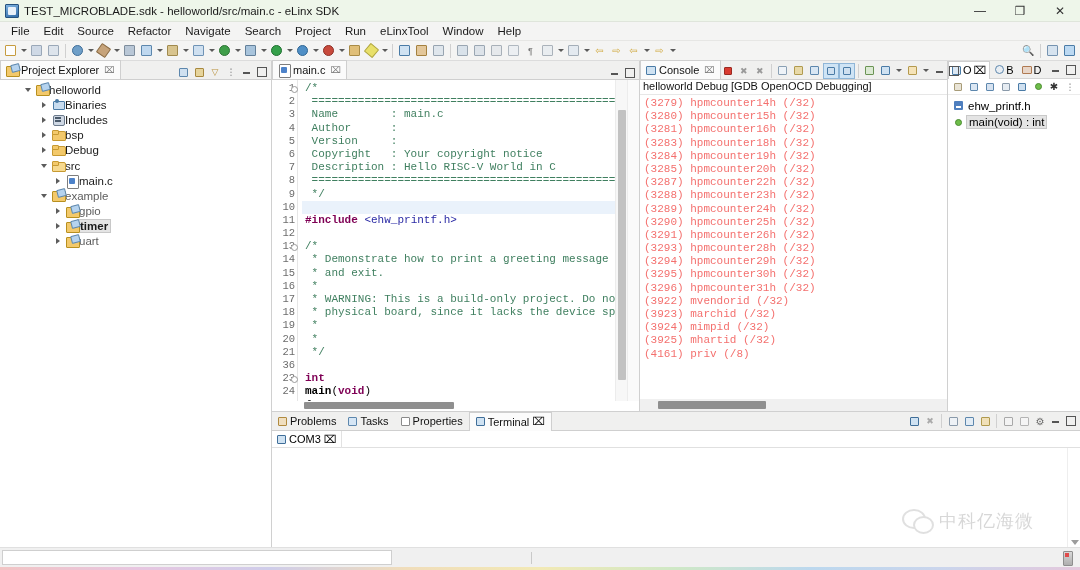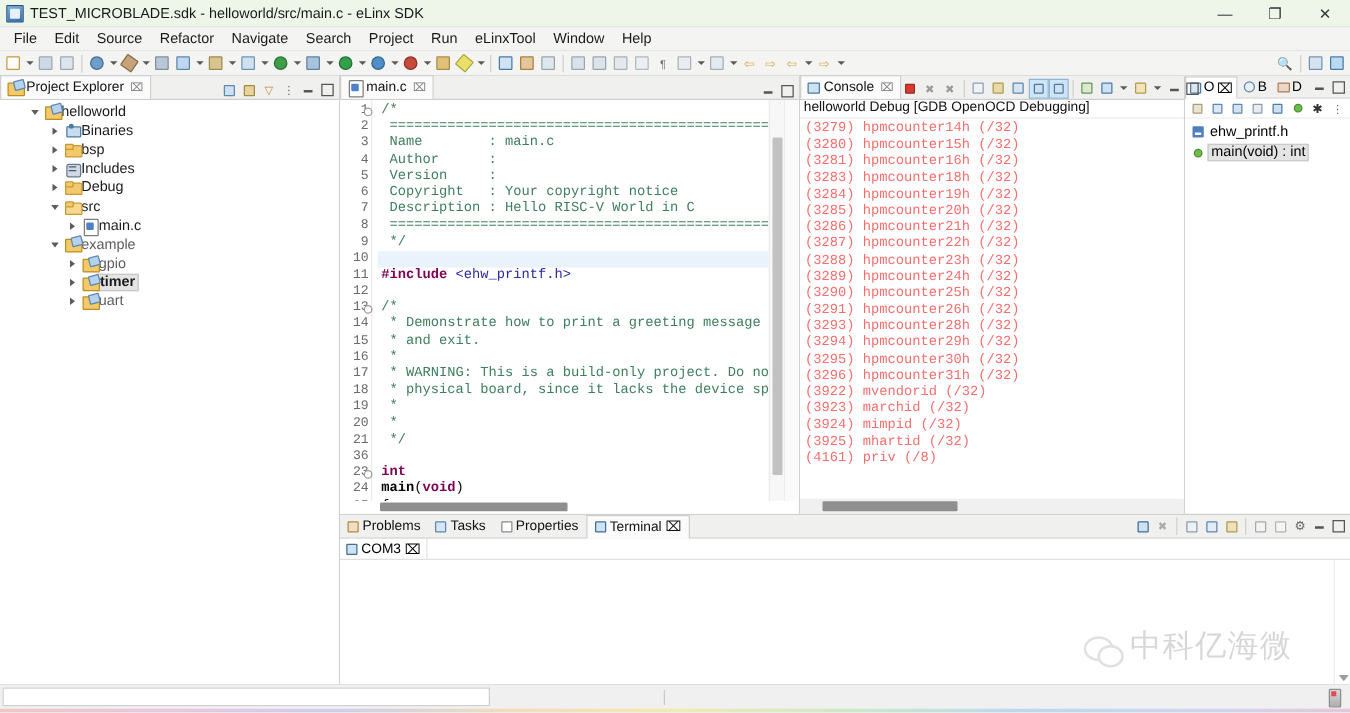--- a/index.html
+++ b/index.html
@@ -180,22 +180,22 @@
 
   
   .bottom { height: 136px; flex:none; display:flex; flex-direction:column; background:#fff; border-top:1px solid #d0d0d0;}
   .bottom-tabs { height:19px; background:#f0f0ef; display:flex; align-items:center; border-bottom:1px solid #cfcfcf;}
   .btab { display:flex; align-items:center; gap:3px; padding:0 6px; height:19px; font-size:11px; color:#111; }
   .btab.active { background:#fbfbfb; border:1px solid #cfcfcf; border-bottom:none; }
   .bottom-sub { height:17px; background:#fff; display:flex; align-items:center; border-bottom:1px solid #e0e0e0;}
   .subtab { display:flex; align-items:center; gap:3px; padding:0 5px; height:17px; font-size:11px; border-right:1px solid #e2e2e2;}
   .terminal-body { flex:1; background:#fff; position:relative; }
   .watermark {
-    position:absolute; right:46px; bottom:14px; display:flex; align-items:flex-end; gap:7px;
-    opacity:.30; color:#7e7e7e; font-size:25px; letter-spacing:1px; user-select:none;
+    position:absolute; right:46px; bottom:14px; display:flex; align-items:center; gap:7px;
+    opacity:.30; color:#7e7e7e; font-size:18px; letter-spacing:1px; user-select:none;
     font-family:Liberation Mono, monospace;
   }
   .wechat { width:30px; height:24px; position:relative; flex:none; }
   .wechat::before{
     content:""; position:absolute; left:0; top:0; width:20px; height:16px; border:2px solid #9a9a9a;
     border-radius:50%;
   }
   .wechat::after{
     content:""; position:absolute; left:11px; top:7px; width:17px; height:14px; border:2px solid #9a9a9a;
     border-radius:50%; background:#fff;
@@ -401,30 +401,30 @@
         <div class="trow" style="padding-left:18px">
           <span class="arrow closed"></span>
           <span class="ic">
               <span class="i-bin"></span>
             </span>
           <span class="lbl">Binaries</span>
         </div>
         <div class="trow" style="padding-left:18px">
           <span class="arrow closed"></span>
           <span class="ic">
-              <span class="i-folder"></span>
-            </span>
-          <span class="lbl">bsp</span>
+              <span class="i-inc"></span>
+            </span>
+          <span class="lbl">Includes</span>
         </div>
         <div class="trow" style="padding-left:18px">
           <span class="arrow closed"></span>
           <span class="ic">
-              <span class="i-inc"></span>
-            </span>
-          <span class="lbl">Includes</span>
+              <span class="i-folder"></span>
+            </span>
+          <span class="lbl">bsp</span>
         </div>
         <div class="trow" style="padding-left:18px">
           <span class="arrow closed"></span>
           <span class="ic">
               <span class="i-folder"></span>
             </span>
           <span class="lbl">Debug</span>
         </div>
         <div class="trow" style="padding-left:18px">
           <span class="arrow open"></span>
@@ -576,21 +576,20 @@
             </div>
           </div>
           <div class="console-header">helloworld Debug [GDB OpenOCD Debugging]</div>
           <div class="console-body" id="console-body" style="color: rgb(244, 112, 110);">
               <div class="ln">(3279) hpmcounter14h (/32)</div>
               <div class="ln">(3280) hpmcounter15h (/32)</div>
               <div class="ln">(3281) hpmcounter16h (/32)</div>
               <div class="ln">(3283) hpmcounter18h (/32)</div>
               <div class="ln">(3284) hpmcounter19h (/32)</div>
               <div class="ln">(3285) hpmcounter20h (/32)</div>
-              <div class="ln">(3286) hpmcounter21h (/32)</div>
               <div class="ln">(3287) hpmcounter22h (/32)</div>
               <div class="ln">(3288) hpmcounter23h (/32)</div>
               <div class="ln">(3289) hpmcounter24h (/32)</div>
               <div class="ln">(3290) hpmcounter25h (/32)</div>
               <div class="ln">(3291) hpmcounter26h (/32)</div>
               <div class="ln">(3293) hpmcounter28h (/32)</div>
               <div class="ln">(3294) hpmcounter29h (/32)</div>
               <div class="ln">(3295) hpmcounter30h (/32)</div>
               <div class="ln">(3296) hpmcounter31h (/32)</div>
               <div class="ln">(3922) mvendorid (/32)</div>

